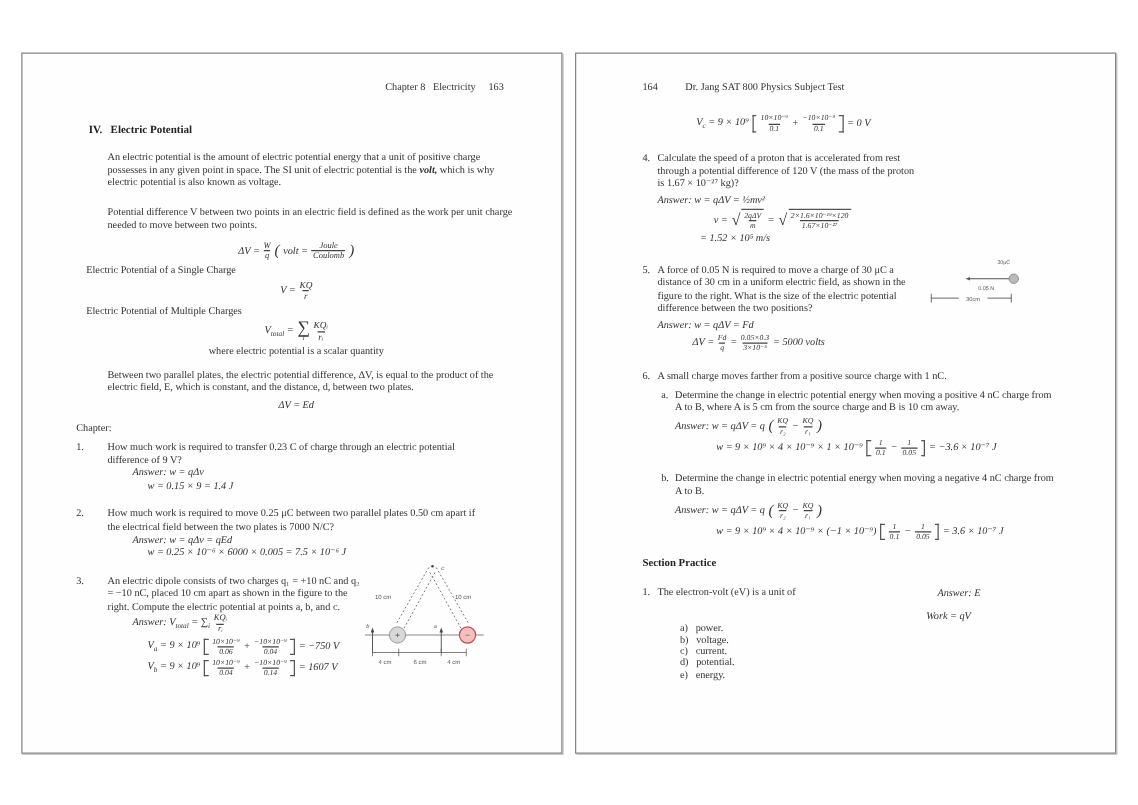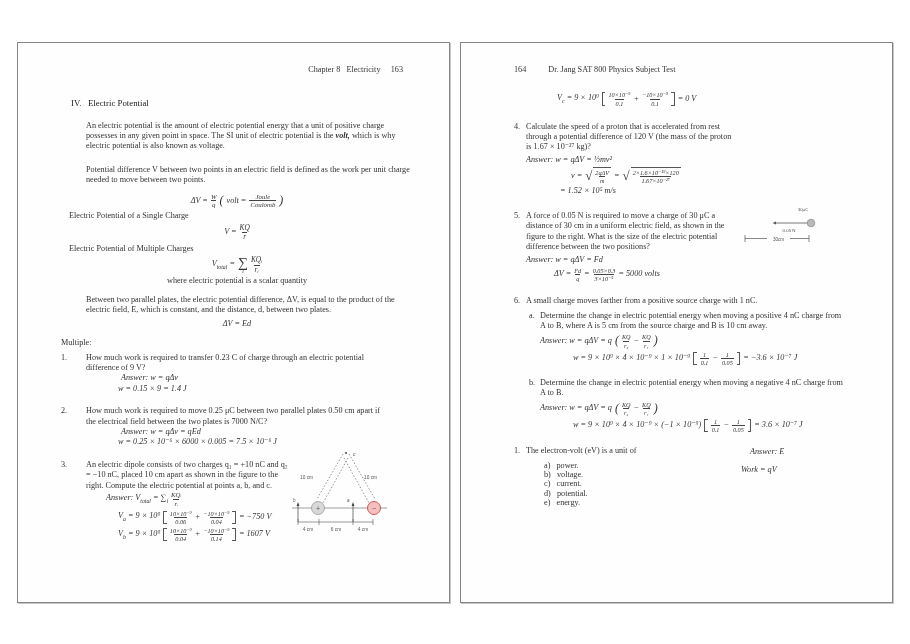--- a/index.html
+++ b/index.html
@@ -8,56 +8,56 @@
   .page{position:absolute;top:42px;width:431px;height:559px;background:#fefefe;
         border:1px solid #858585;box-shadow:1px 1px 0 #c7c7c7;}
   .page-l{left:17px;}
   .page-r{left:460px;}
   .content{position:absolute;inset:0;padding:22px 16px 0 43px;font-size:8.2px;line-height:1.27;}
   .page-r .content{padding-left:53px;}
   .pre{white-space:pre;}
   .hdr{text-align:right;margin-right:30px;}
   .hdr-r{display:flex;text-align:left;margin-right:0;}
   .hdr-r .title{margin-left:22px;}
-  .sec-title{font-weight:normal;font-size:8.8px;margin:23px 0 0 10px;color:#222;}
+  .sec-title{font-weight:bold;font-size:8.8px;margin:23px 0 0 10px;color:#222;}
   p.body{margin:0 20px 0 25px;}
   .flabel{margin-left:8px;}
   .fcenter{display:flex;justify-content:center;align-items:center;gap:3px;font-style:italic;margin-right:20px;}
   .fline{display:flex;align-items:center;gap:3px;font-style:italic;}
   .frac{display:inline-flex;flex-direction:column;align-items:center;text-align:center;
         font-size:6.8px;line-height:1.15;}
   .frac .den{border-top:0.8px solid #444;padding:0 1px;}
   .frac.sm{font-size:6.2px;}
   .paren{display:inline-block;font-size:12px;font-style:italic;}
   .brk{align-self:stretch;width:2.5px;border:0.9px solid #555;margin:1px 0;}
   .brk.l{border-right:none;}
   .brk.r{border-left:none;}
   .rad{font-size:13px;font-style:normal;margin-right:-2px;line-height:1;}
   .radbody{border-top:0.9px solid #555;padding:1px 2px 0;display:inline-flex;}
   .sigma-wrap{display:inline-flex;flex-direction:column;align-items:center;line-height:1;}
   .sigma{font-size:14px;font-style:normal;}
   .sigma-sub{font-size:5.5px;font-style:italic;margin-top:-1px;}
   sub{font-size:5.8px;}
   .bi{font-weight:bold;font-style:italic;}
-  .ans{font-style:italic;margin-left:35px;}
+  .ans{font-style:italic;margin-left:20px;}
   .calc{margin-left:32px;}
   .ex{display:flex;}
   .ex .num{flex:none;width:25px;}
   .ex-body{flex:1;}
   .q{display:flex;}
   .q .num{flex:none;width:12px;}
   .q-body{flex:1;}
   .sub-q{display:flex;margin-left:3px;}
   .sub-q .num{flex:none;width:11px;}
   .q .ansr{font-style:italic;}
   .sp-title{font-weight:bold;font-size:8.6px;color:#222;}
   .sp-row{position:relative;display:flex;}
   .sp-ans{position:absolute;left:236px;top:1px;font-style:italic;}
   .sp-ans2{position:absolute;left:227px;top:19px;font-style:italic;}
-  .choices{margin-left:18px;margin-top:4px;line-height:9.3px;}
+  .choices{margin-left:18px;margin-top:18px;line-height:9.3px;}
   .fig{position:absolute;}
   svg text{font-family:"Liberation Sans","DejaVu Sans",sans-serif;fill:#555;}
 </style>
 </head>
 <body>
 
 <div class="canvas">
 
   <div class="page page-l">
     <div class="content">
@@ -112,21 +112,21 @@
       <div class="fcenter" style="margin-top:1px;font-style:normal">
           <span>where electric potential is a scalar quantity</span>
         </div>
 
       <p class="body" style="margin-top:9px">Between two parallel plates, the electric potential difference, ΔV, is equal to the product of the electric field, E, which is constant, and the distance, d, between two plates.</p>
 
       <div class="fcenter" style="margin-top:3px">
           <span>ΔV = Ed</span>
         </div>
 
-      <div class="flabel" style="margin-top:9px;margin-left:0">Multiple:</div>
+      <div class="flabel" style="margin-top:9px;margin-left:0">Chapter:</div>
 
       <div class="ex" style="margin-top:4px">
         <span class="num">1.</span>
         <div class="ex-body">
           <div style="width:290px">How much work is required to transfer 0.23 C of charge through an electric potential difference of 9 V?</div>
           <div class="ans">Answer: w = qΔv</div>
           <div class="ans calc">w = 0.15 × 9 = 1.4 J</div>
         </div>
       </div>
 
@@ -360,20 +360,21 @@
                   </span>
                 <span class="brk r"></span>
                 <span>= 3.6 × 10⁻⁷ J</span>
               </div>
             </div>
           </div>
 
         </div>
       </div>
 
+      <div class="sp-title" style="margin-top:12px">Section Practice</div>
 
       <div class="sp-row" style="margin-top:13px">
         <span class="num" style="flex:none;width:12px">1.</span>
         <div class="q-body">
           <div>The electron-volt (eV) is a unit of</div>
           <div class="choices">
             <div class="pre">a)   power.</div>
             <div class="pre">b)   voltage.</div>
             <div class="pre">c)   current.</div>
             <div class="pre">d)   potential.</div>

